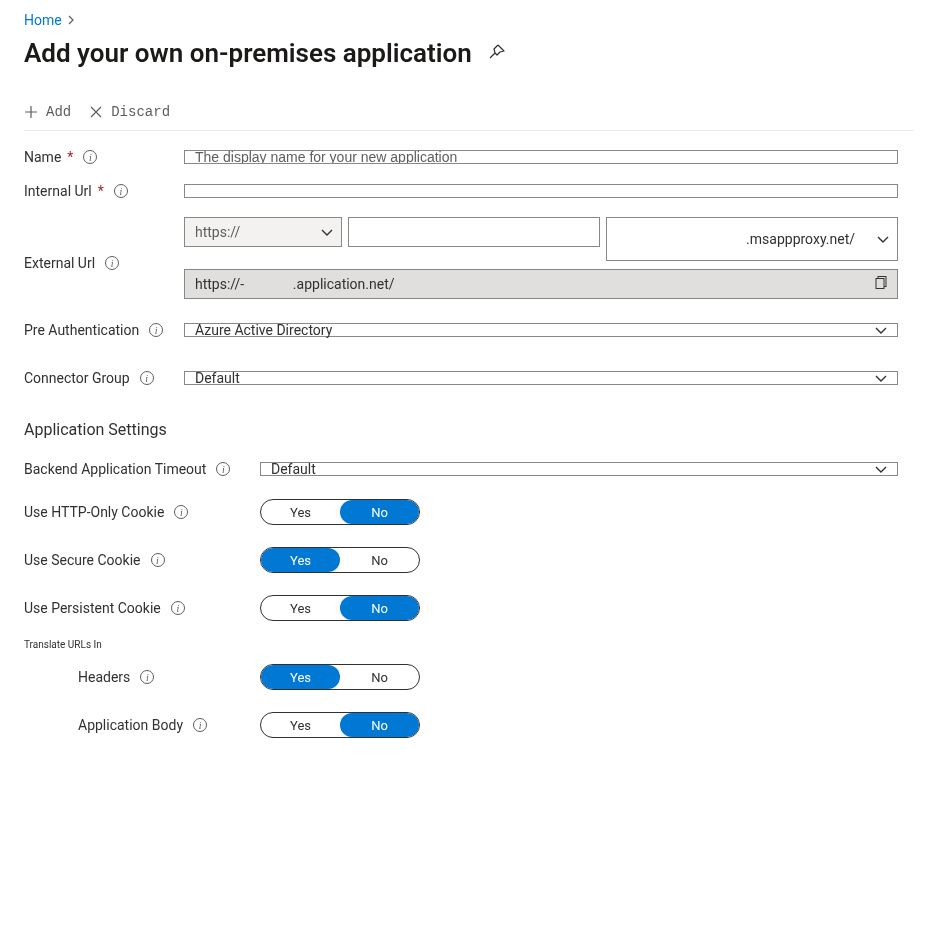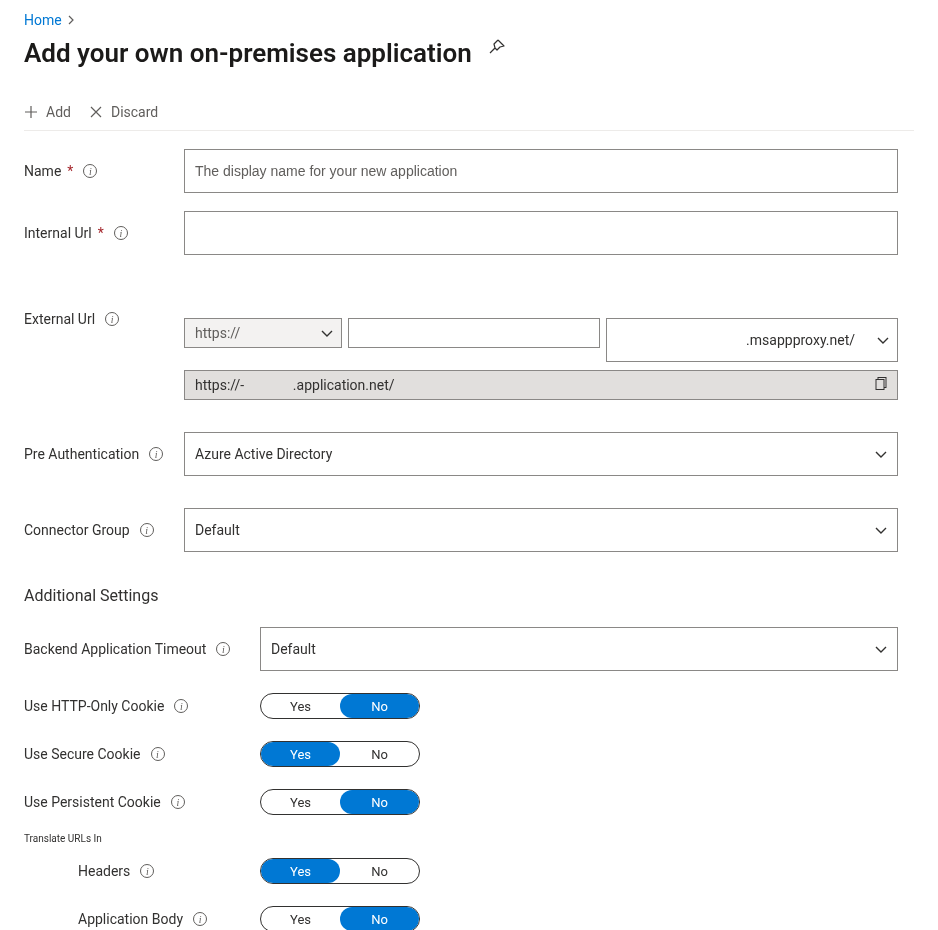--- a/index.html
+++ b/index.html
@@ -7,51 +7,51 @@
       font-family: "Segoe UI", -apple-system, BlinkMacSystemFont, Roboto, sans-serif;
       font-size: 14px;
       color: #323130;
       background: #ffffff;
       padding: 12px 24px;
       width: 938px;
     }
     .breadcrumb { display: flex; align-items: center; gap: 6px; margin-bottom: 10px; }
     .breadcrumb a { color: #0078d4; text-decoration: none; font-size: 14px; }
     .breadcrumb .chev { color: #605e5c; }
-    .title-row { display: flex; align-items: flex-start; gap: 16px; margin-bottom: 28px; }
+    .title-row { display: flex; align-items: center; gap: 16px; margin-bottom: 28px; }
     h1 { font-size: 26px; font-weight: 600; color: #1b1a19; }
     .pin-icon { cursor: pointer; }
     .cmdbar { display: flex; align-items: center; gap: 18px; padding: 8px 0 10px; border-bottom: 1px solid #edebe9; color: #605e5c; margin-bottom: 18px; }
-    .cmd-btn { display: inline-flex; align-items: center; gap: 8px; cursor: pointer; color: #605e5c; }
+    .cmd-btn { display: inline-flex; align-items: center; gap: 8px; cursor: pointer; color: #605e5c; font-family: Liberation Mono, monospace; }
     .cmd-btn svg { stroke: #605e5c; }
     .cmd-btn span { font-size: 14px; }
 
     .form-row { display: flex; align-items: center; margin-bottom: 18px; }
     .form-row.align-top { align-items: flex-start; }
     .label-col { width: 160px; display: flex; align-items: center; gap: 4px; }
     .label-col .label-text { font-size: 14px; color: #323130; }
     .req { color: #a4262c; margin-left: 2px; }
     .info-icon { display: inline-flex; width: 14px; height: 14px; border: 1px solid #605e5c; border-radius: 50%; align-items: center; justify-content: center; font-size: 10px; color: #605e5c; margin-left: 6px; font-style: italic; font-family: Georgia, serif; cursor: default; }
     .field-col { flex: 1; max-width: 714px; }
 
     input.text-input, .select-like {
       width: 100%;
-      height: 44px;
+      height: 14px;
       border: 1px solid #8a8886;
       padding: 4px 10px;
       font-size: 14px;
       outline: none;
       background: #fff;
       color: #323130;
     }
     input.text-input::placeholder { color: #605e5c; }
     .select-like { display: flex; align-items: center; justify-content: space-between; cursor: pointer; }
     .select-like .val { flex: 1; }
 
-    .url-row { display: flex; gap: 6px; margin-bottom: 8px; margin-top: 45px; }
+    .url-row { display: flex; gap: 6px; margin-bottom: 8px; }
     .url-proto { width: 158px; height: 30px; border: 1px solid #8a8886; background: #f3f2f1; display: flex; align-items: center; justify-content: space-between; padding: 0 8px 0 10px; color: #605e5c; cursor: pointer; }
     .url-subdomain { flex: 0 0 252px; height: 30px; border: 1px solid #8a8886; padding: 4px 10px; font-size: 14px; outline: none; }
     .url-domain { flex: 1; height: 44px; border: 1px solid #8a8886; display: flex; align-items: center; justify-content: space-between; padding: 0 8px 0 10px; cursor: pointer; }
     .url-domain .dom-text { text-align: right; flex: 1; padding-right: 22px; }
 
     .readonly-url { height: 30px; border: 1px solid #8a8886; background: #e1dfdd; display: flex; align-items: center; padding: 0 36px 0 10px; color: #323130; position: relative; cursor: default; }
     .readonly-url .copy-icon { position: absolute; right: 8px; top: 50%; transform: translateY(-50%); cursor: pointer; }
 
     .chev-down { display: inline-block; }
 
@@ -165,21 +165,21 @@
       <span class="copy-icon">
         <svg width="14" height="14" viewBox="0 0 14 14">
             <rect x="3" y="1" width="8" height="10" stroke="#323130" stroke-width="1" fill="none"></rect>
             <rect x="1" y="3" width="8" height="10" stroke="#323130" stroke-width="1" fill="#e1dfdd"></rect>
           </svg>
       </span>
     </div>
   </div>
 </div>
 
-<div class="form-row" style="margin-top: 32px;">
+<div class="form-row" style="margin-top: 23px;">
   <div class="label-col">
     <span class="label-text">Pre Authentication</span>
     <span class="info-icon">i</span>
   </div>
   <div class="field-col">
     <div class="select-like">
       <span class="val">Azure Active Directory</span>
       <span class="chev-down">
         <svg width="12" height="8" viewBox="0 0 12 8">
             <path d="M1 1 L6 6 L11 1" stroke="#323130" stroke-width="1.4" fill="none"></path>
@@ -199,21 +199,21 @@
       <span class="val">Default</span>
       <span class="chev-down">
         <svg width="12" height="8" viewBox="0 0 12 8">
             <path d="M1 1 L6 6 L11 1" stroke="#323130" stroke-width="1.4" fill="none"></path>
           </svg>
       </span>
     </div>
   </div>
 </div>
 
-<div class="section-title">Additional Settings</div>
+<div class="section-title">Application Settings</div>
 
 <div class="form-row compact">
   <div class="label-wide">
     <span class="label-text">Backend Application Timeout</span>
     <span class="info-icon">i</span>
   </div>
   <div class="field-narrow">
     <div class="select-like">
       <span class="val">Default</span>
       <span class="chev-down">

